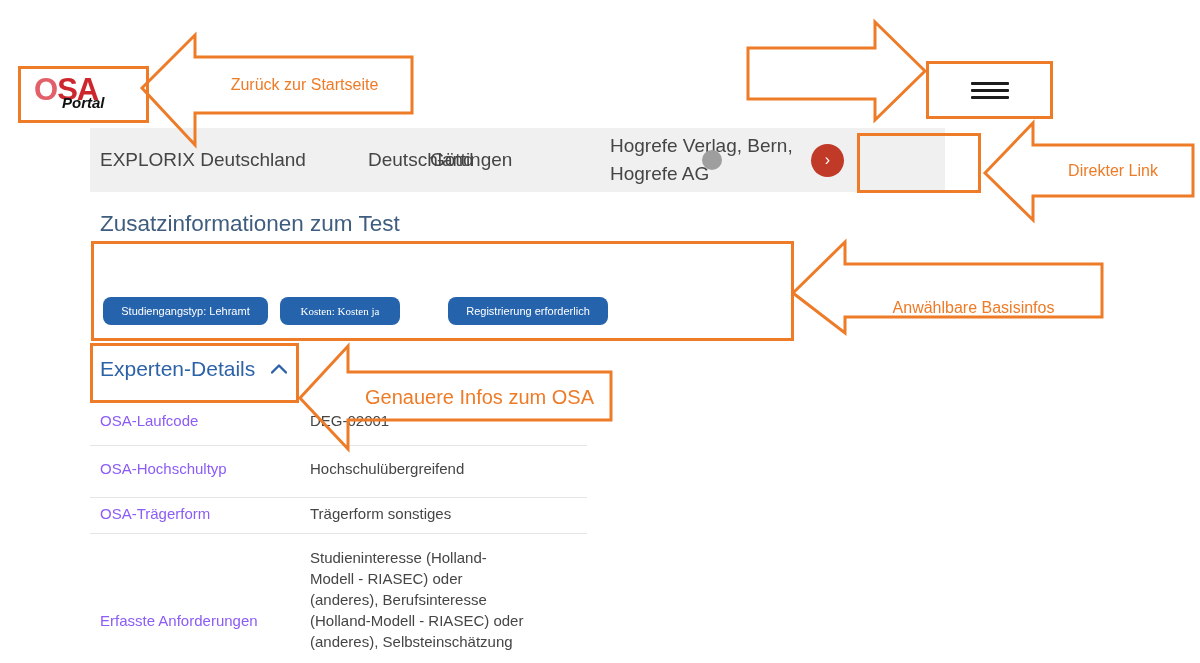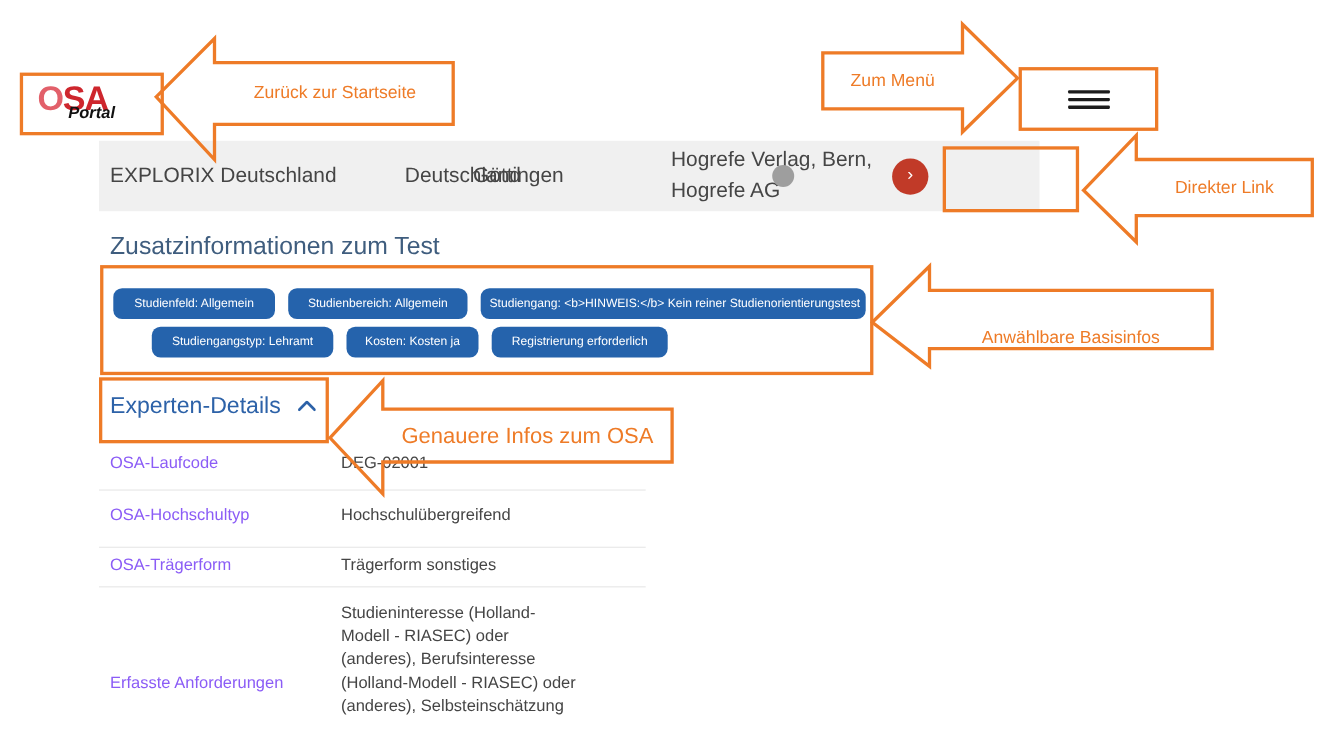--- a/index.html
+++ b/index.html
@@ -43,21 +43,21 @@
     font-size:16px;cursor:pointer;padding-bottom:2px;box-sizing:border-box;}
 
   .h-zusatz{left:100px;top:211px;font-size:22.5px;font-weight:500;color:var(--heading-slate);}
 
   .badge-row{left:103px;display:flex;gap:12px;}
   .badge-row.r1{top:262px;}
   .badge-row.r2{top:297px;}
   .badge{height:28px;line-height:28px;background:var(--badge-blue);color:#fff;font-size:11px;
     border-radius:8px;text-align:center;padding:0 8px;box-sizing:border-box;white-space:nowrap;cursor:pointer;}
   .badge.w1{width:147px;} .badge.w2{width:163px;} .badge.w3{width:350px;}
-  .badge.w4{width:165px;margin-left:35px;} .badge.w5{width:120px;} .badge.w6{width:160px;}
+  .badge.w4{width:165px;} .badge.w5{width:120px;font-family:Liberation Serif, serif;} .badge.w6{width:160px;margin-left:36px;}
 
   .expert-head{left:100px;top:352px;height:34px;display:flex;align-items:center;gap:16px;cursor:pointer;}
   .expert-title{font-size:21px;font-weight:500;color:var(--expert-blue);}
 
   .etable .divider{position:absolute;left:90px;width:497px;height:1px;background:#e6e6e6;}
   .elabel{position:absolute;left:100px;font-size:15px;color:#8b5cf6;}
   .evalue{position:absolute;left:310px;font-size:15px;color:#454545;}
   .evalue.multi{width:218px;line-height:21px;}
 
   
@@ -91,25 +91,20 @@
     <div class="cell c-city">Göttingen</div>
     <div class="cell c-publisher">Hogrefe Verlag, Bern, Hogrefe AG</div>
   </div>
   <div class="dot"></div>
   <div class="go-btn">
     <span>›</span>
   </div>
 
   <div class="abs h-zusatz">Zusatzinformationen zum Test</div>
 
-  <div class="abs badge-row r1">
-    <div class="badge w1">Studienfeld: Allgemein</div>
-    <div class="badge w2">Studienbereich: Allgemein</div>
-    <div class="badge w3">Studiengang: &lt;b&gt;HINWEIS:&lt;/b&gt; Kein reiner Studienorientierungstest</div>
-  </div>
   <div class="abs badge-row r2">
     <div class="badge w4">Studiengangstyp: Lehramt</div>
     <div class="badge w5">Kosten: Kosten ja</div>
     <div class="badge w6">Registrierung erforderlich</div>
   </div>
 
   <div class="abs expert-head">
     <span class="expert-title">Experten-Details</span>
     <svg width="16" height="10" viewBox="0 0 16 10">
       <polyline points="1,8.5 8,1.5 15,8.5" fill="none" stroke="#2d62a8" stroke-width="2.4" stroke-linecap="round" stroke-linejoin="round"></polyline>
@@ -140,18 +135,17 @@
     <path class="arrow" d="M793,293 L845,242 L845,264 L1102,264 L1102,317 L845,317 L845,333 Z"></path>
     <path class="arrow" d="M300,398 L348,346 L348,372 L611,372 L611,420 L348,420 L348,449 Z"></path>
   </svg>
 
   <div class="hl" style="left:18px;top:66px;width:131px;height:57px"></div>
   <div class="hl" style="left:857px;top:133px;width:124px;height:60px"></div>
   <div class="hl" style="left:91px;top:241px;width:703px;height:100px"></div>
   <div class="hl" style="left:90px;top:343px;width:209px;height:60px"></div>
 
   <div class="ann-label" style="left:197px;top:57px;width:215px;height:56px">Zurück zur Startseite</div>
-  <div class="ann-label" style="left:748px;top:48px;width:127px;height:51px">Zum Menü</div>
   <div class="ann-label" style="left:1033px;top:145px;width:160px;height:51px">Direkter Link</div>
   <div class="ann-label" style="left:845px;top:280px;width:257px;height:55px">Anwählbare Basisinfos</div>
   <div class="ann-label" style="left:348px;top:372px;width:263px;height:51px;font-size:20px">Genauere Infos zum OSA</div>
 
 </div>
 
 </body></html>

